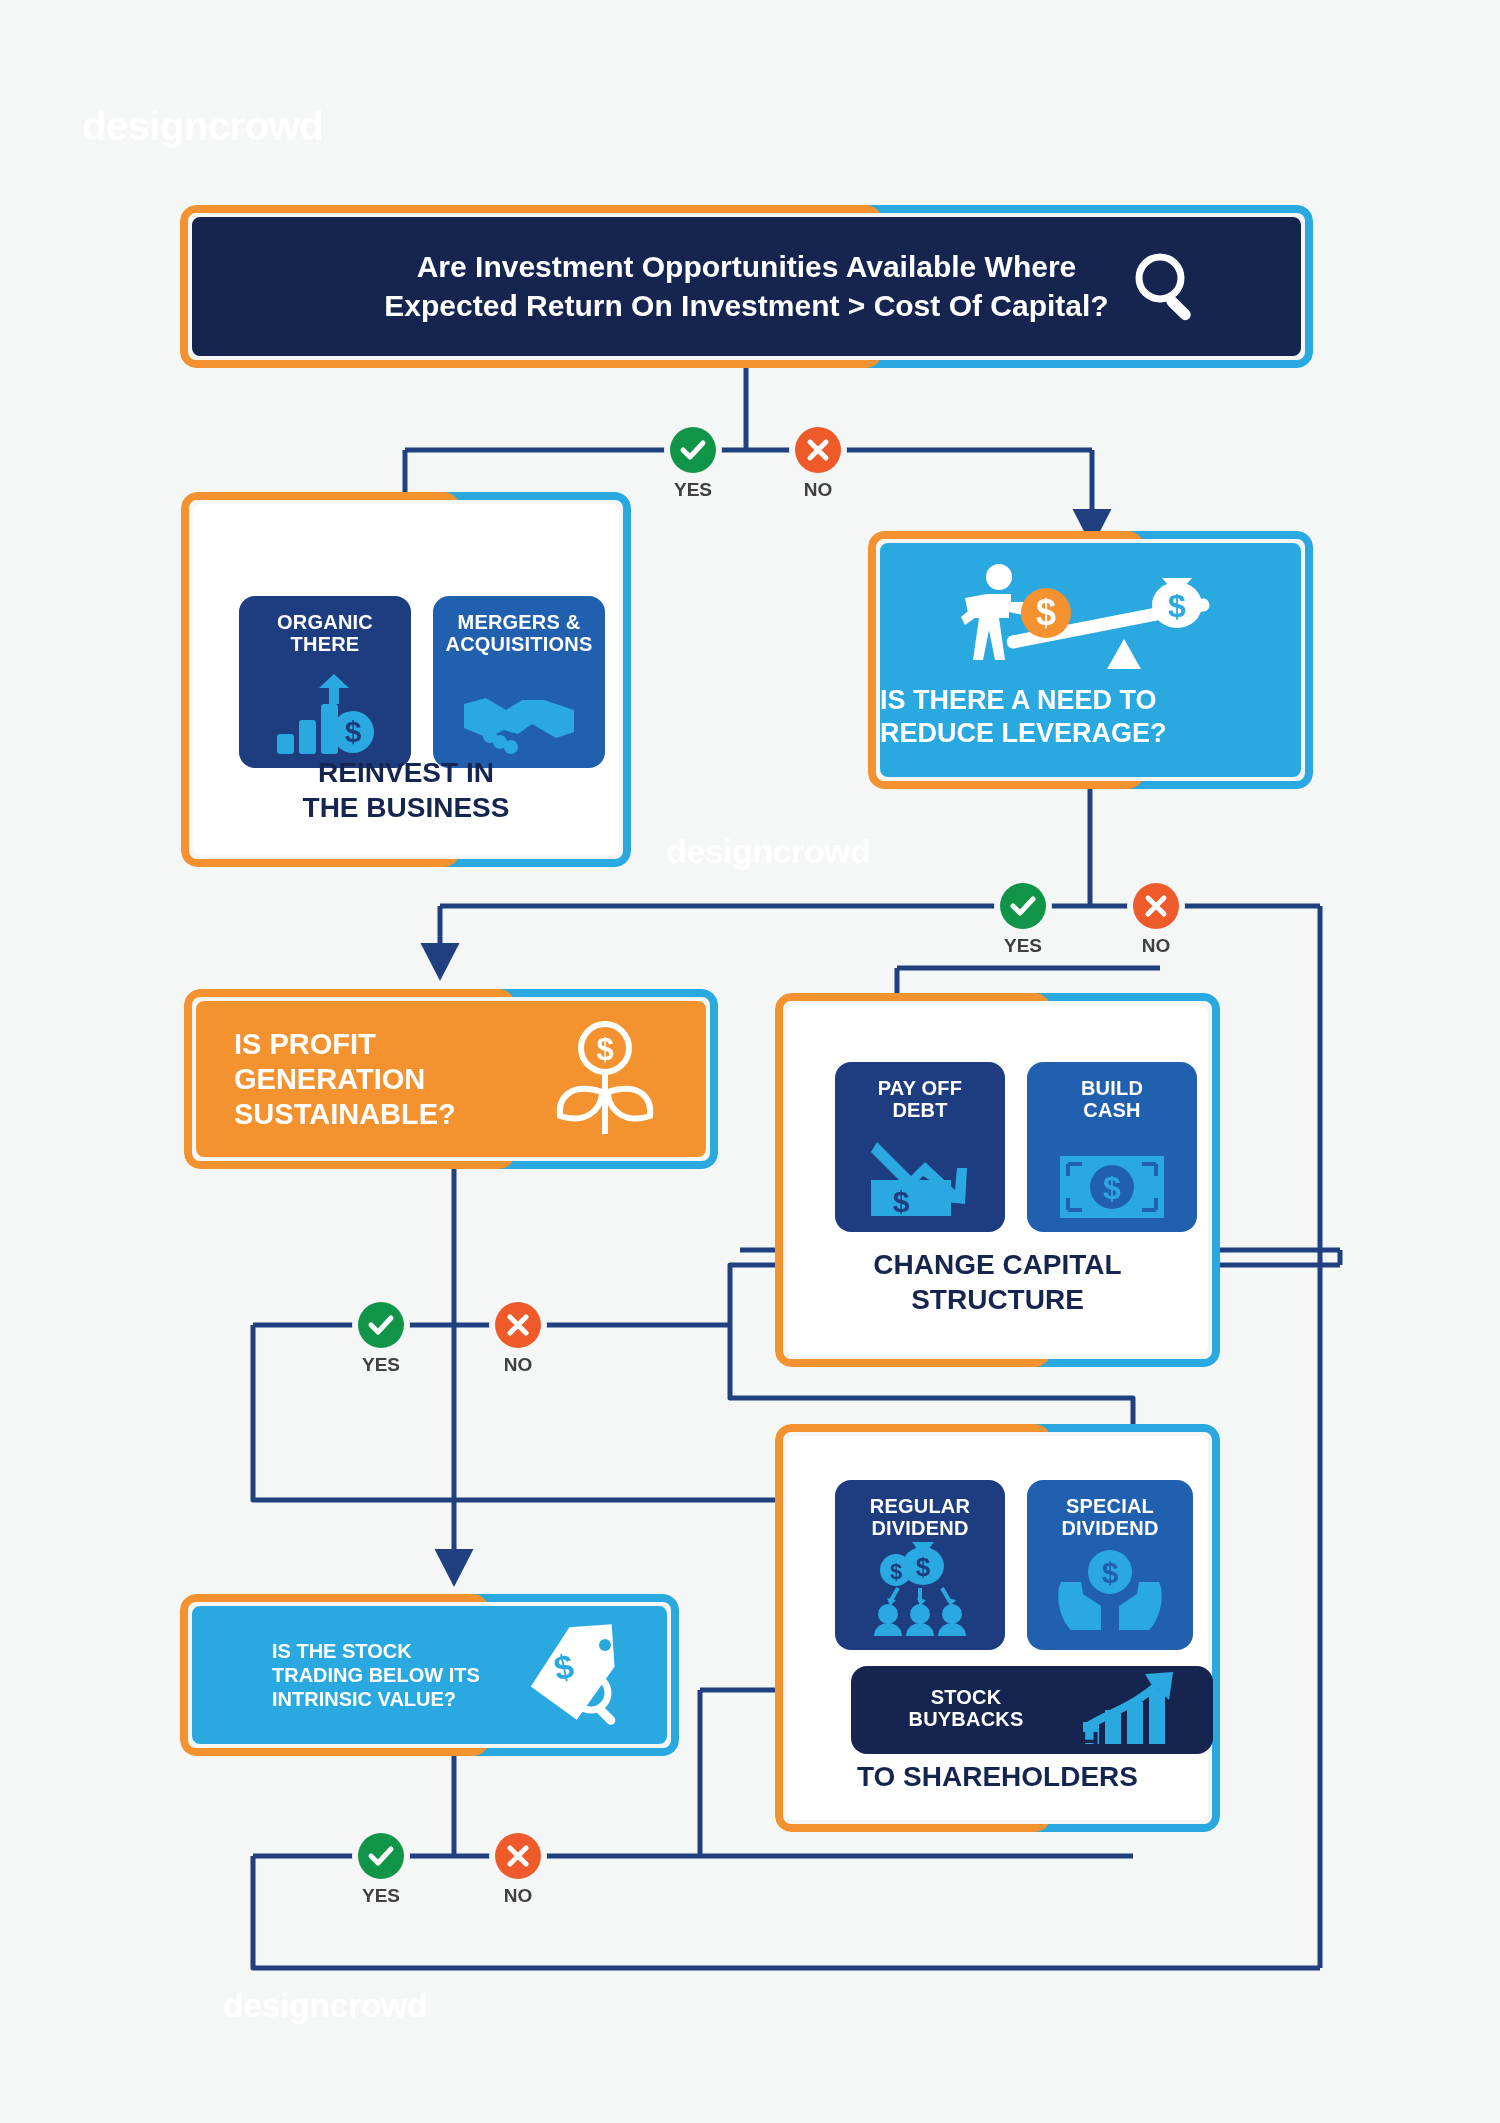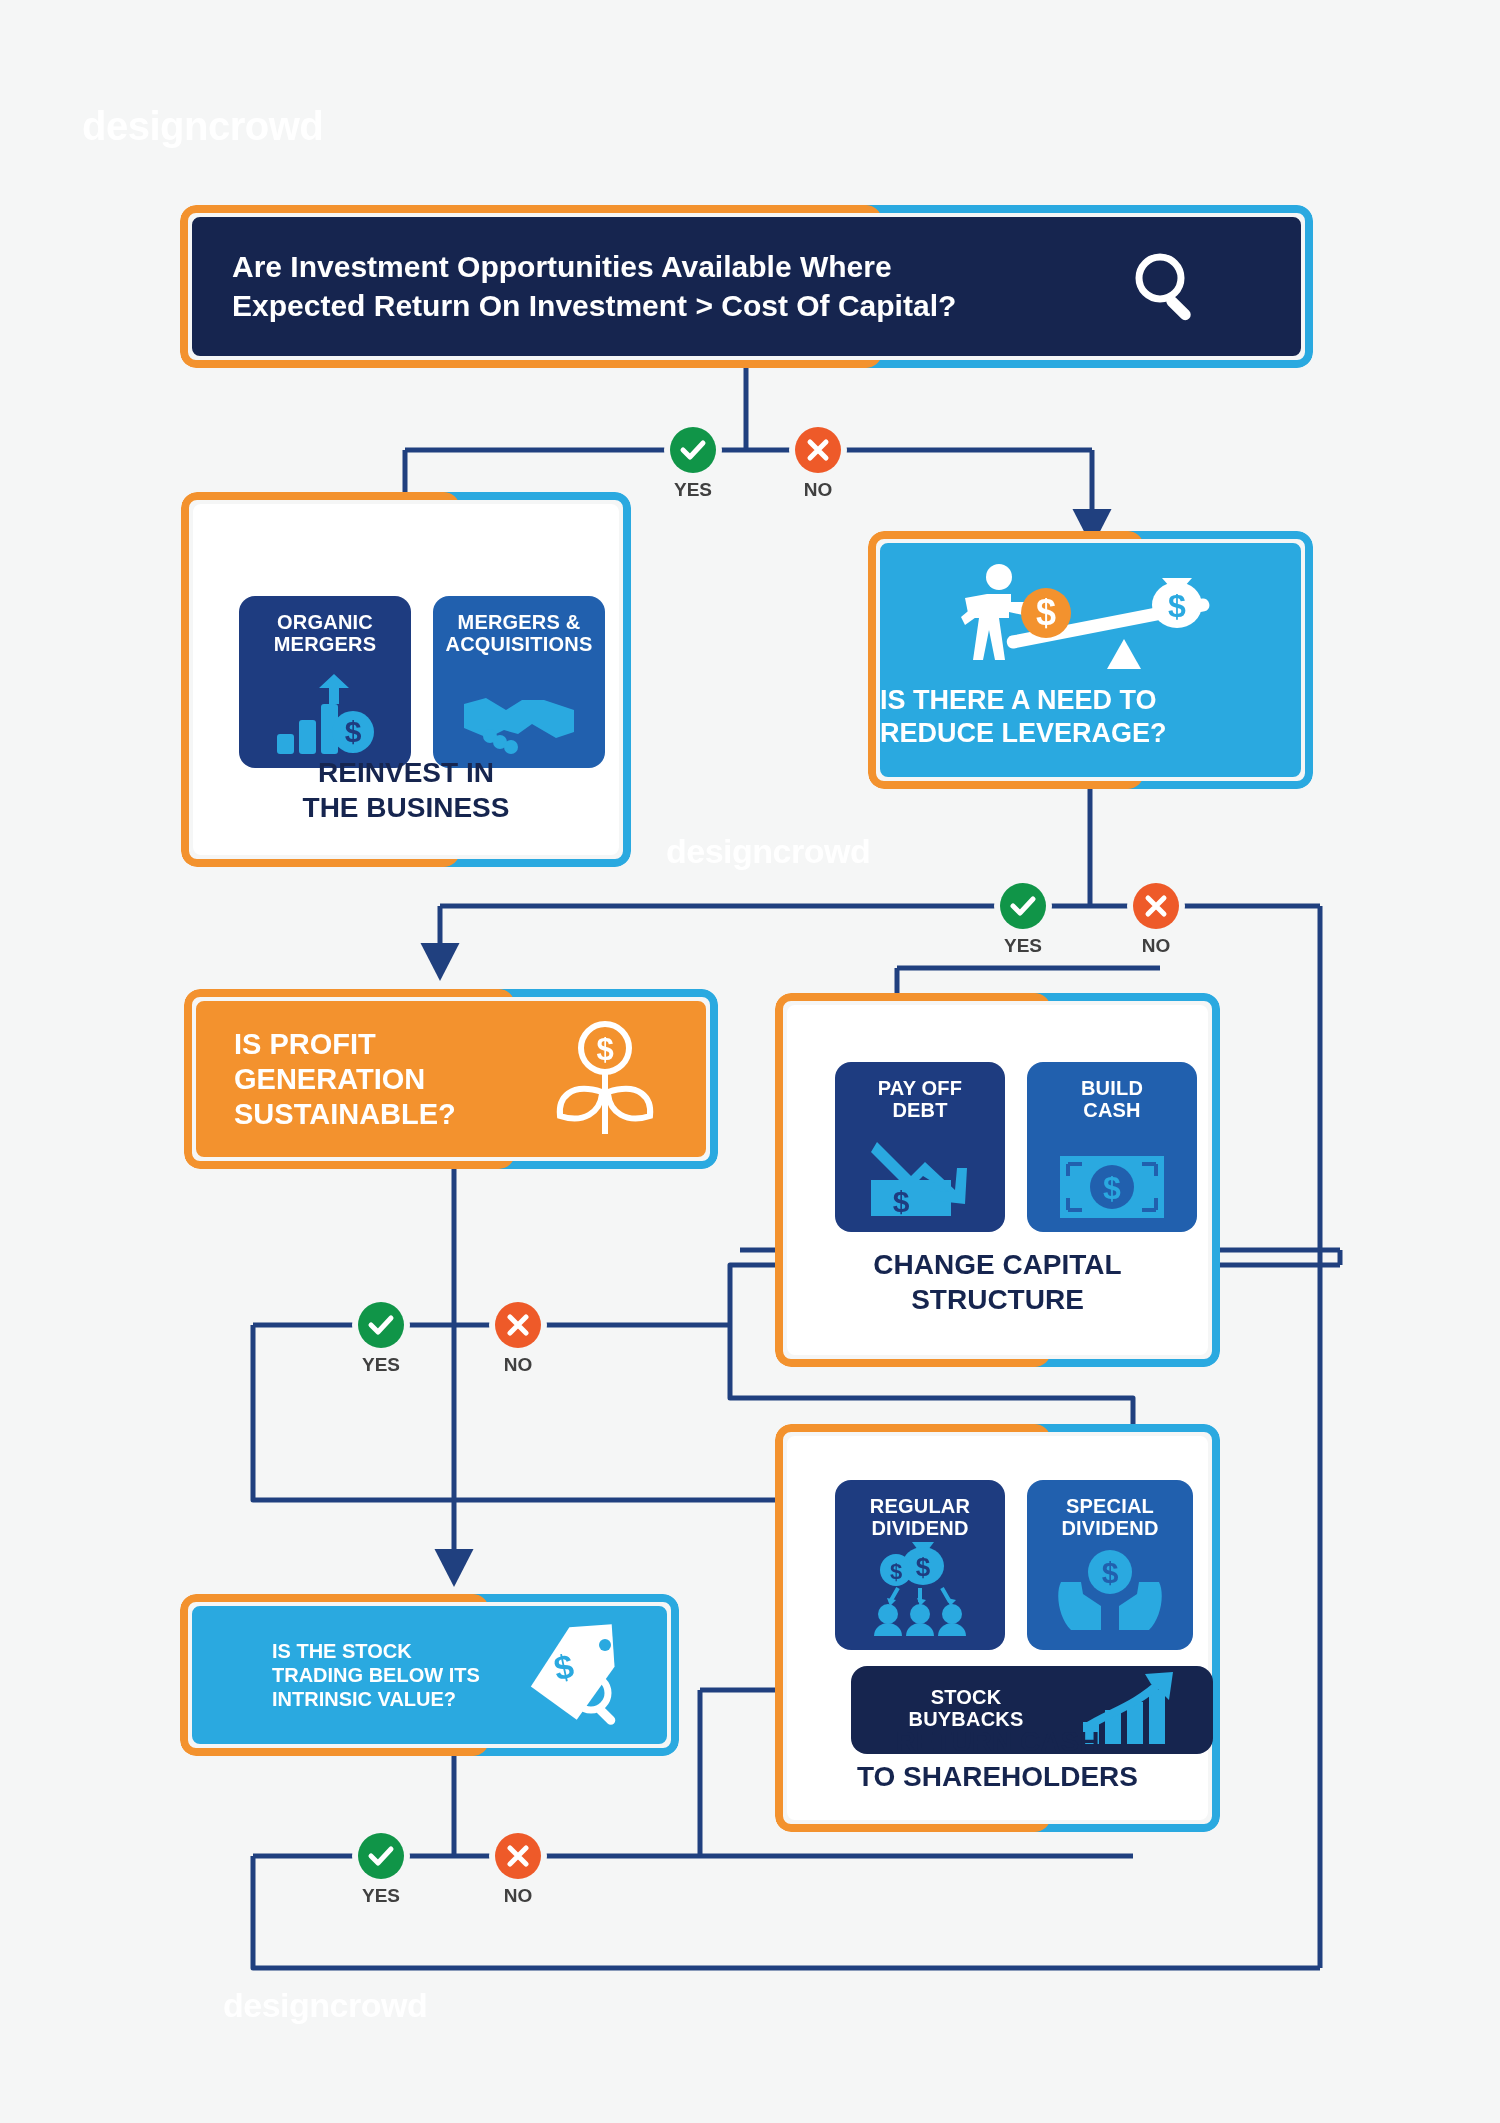--- a/index.html
+++ b/index.html
@@ -36,21 +36,21 @@
      border:8px solid #2aa9e0;border-radius:16px;box-sizing:border-box;}
   .frame .bar-o{clip-path:inset(0 0 0 0 round 16px);}
   .frame .inner{position:absolute;left:8px;top:8px;right:8px;bottom:8px;
      border-radius:12px;box-sizing:border-box;border:4px solid #f5f6f6;}
 
   
   #n-top{left:180px;top:205px;width:1133px;height:163px;}
   #n-top .inner{background:#16254f;}
   #n-top .q{
     position:absolute;left:0;right:0;top:50%;transform:translateY(-50%);
-    text-align:left;color:#fff;font-weight:bold;font-size:30px;
+    text-align:center;color:#fff;font-weight:bold;font-size:30px;
     line-height:1.32;padding:0 40px;box-sizing:border-box;
   }
   #n-top .mag{position:absolute;right:96px;top:50%;transform:translateY(-50%);}
 
   
   #n-reinvest{left:181px;top:492px;width:450px;height:375px;}
   #n-reinvest .inner{background:#ffffff;}
 
   
   #n-lev{left:868px;top:531px;width:445px;height:258px;}
@@ -219,21 +219,21 @@
   <div class="frame" id="n-reinvest">
     <div class="bars">
       <div class="bar-b"></div>
         <div class="bar-o"></div>
     </div>
     <div class="inner">
 
       <div class="tile t-navy" id="tile-organic">
         <div class="tlabel">
           <span>ORGANIC</span><br>
-          <span>MERGERS</span>
+          <span>THERE</span>
         </div>
         <div class="tico">
           <svg class="glyph" width="104" height="82" viewBox="0 0 104 82">
             <rect x="4" y="60" width="17" height="20" rx="3" fill="#2aa9e0"></rect>
             <rect x="26" y="46" width="17" height="34" rx="3" fill="#2aa9e0"></rect>
             <rect x="48" y="30" width="17" height="50" rx="3" fill="#2aa9e0"></rect>
             <path d="M56,30 L56,14 L46,14 L61,0 L76,14 L66,14 L66,30 Z" fill="#2aa9e0"></path>
             <circle cx="80" cy="58" r="21" fill="#2aa9e0"></circle>
             <text x="80" y="68" font-family="Liberation Sans, sans-serif" font-size="30" font-weight="bold" fill="#1e3c80" text-anchor="middle">$</text>
           </svg>

